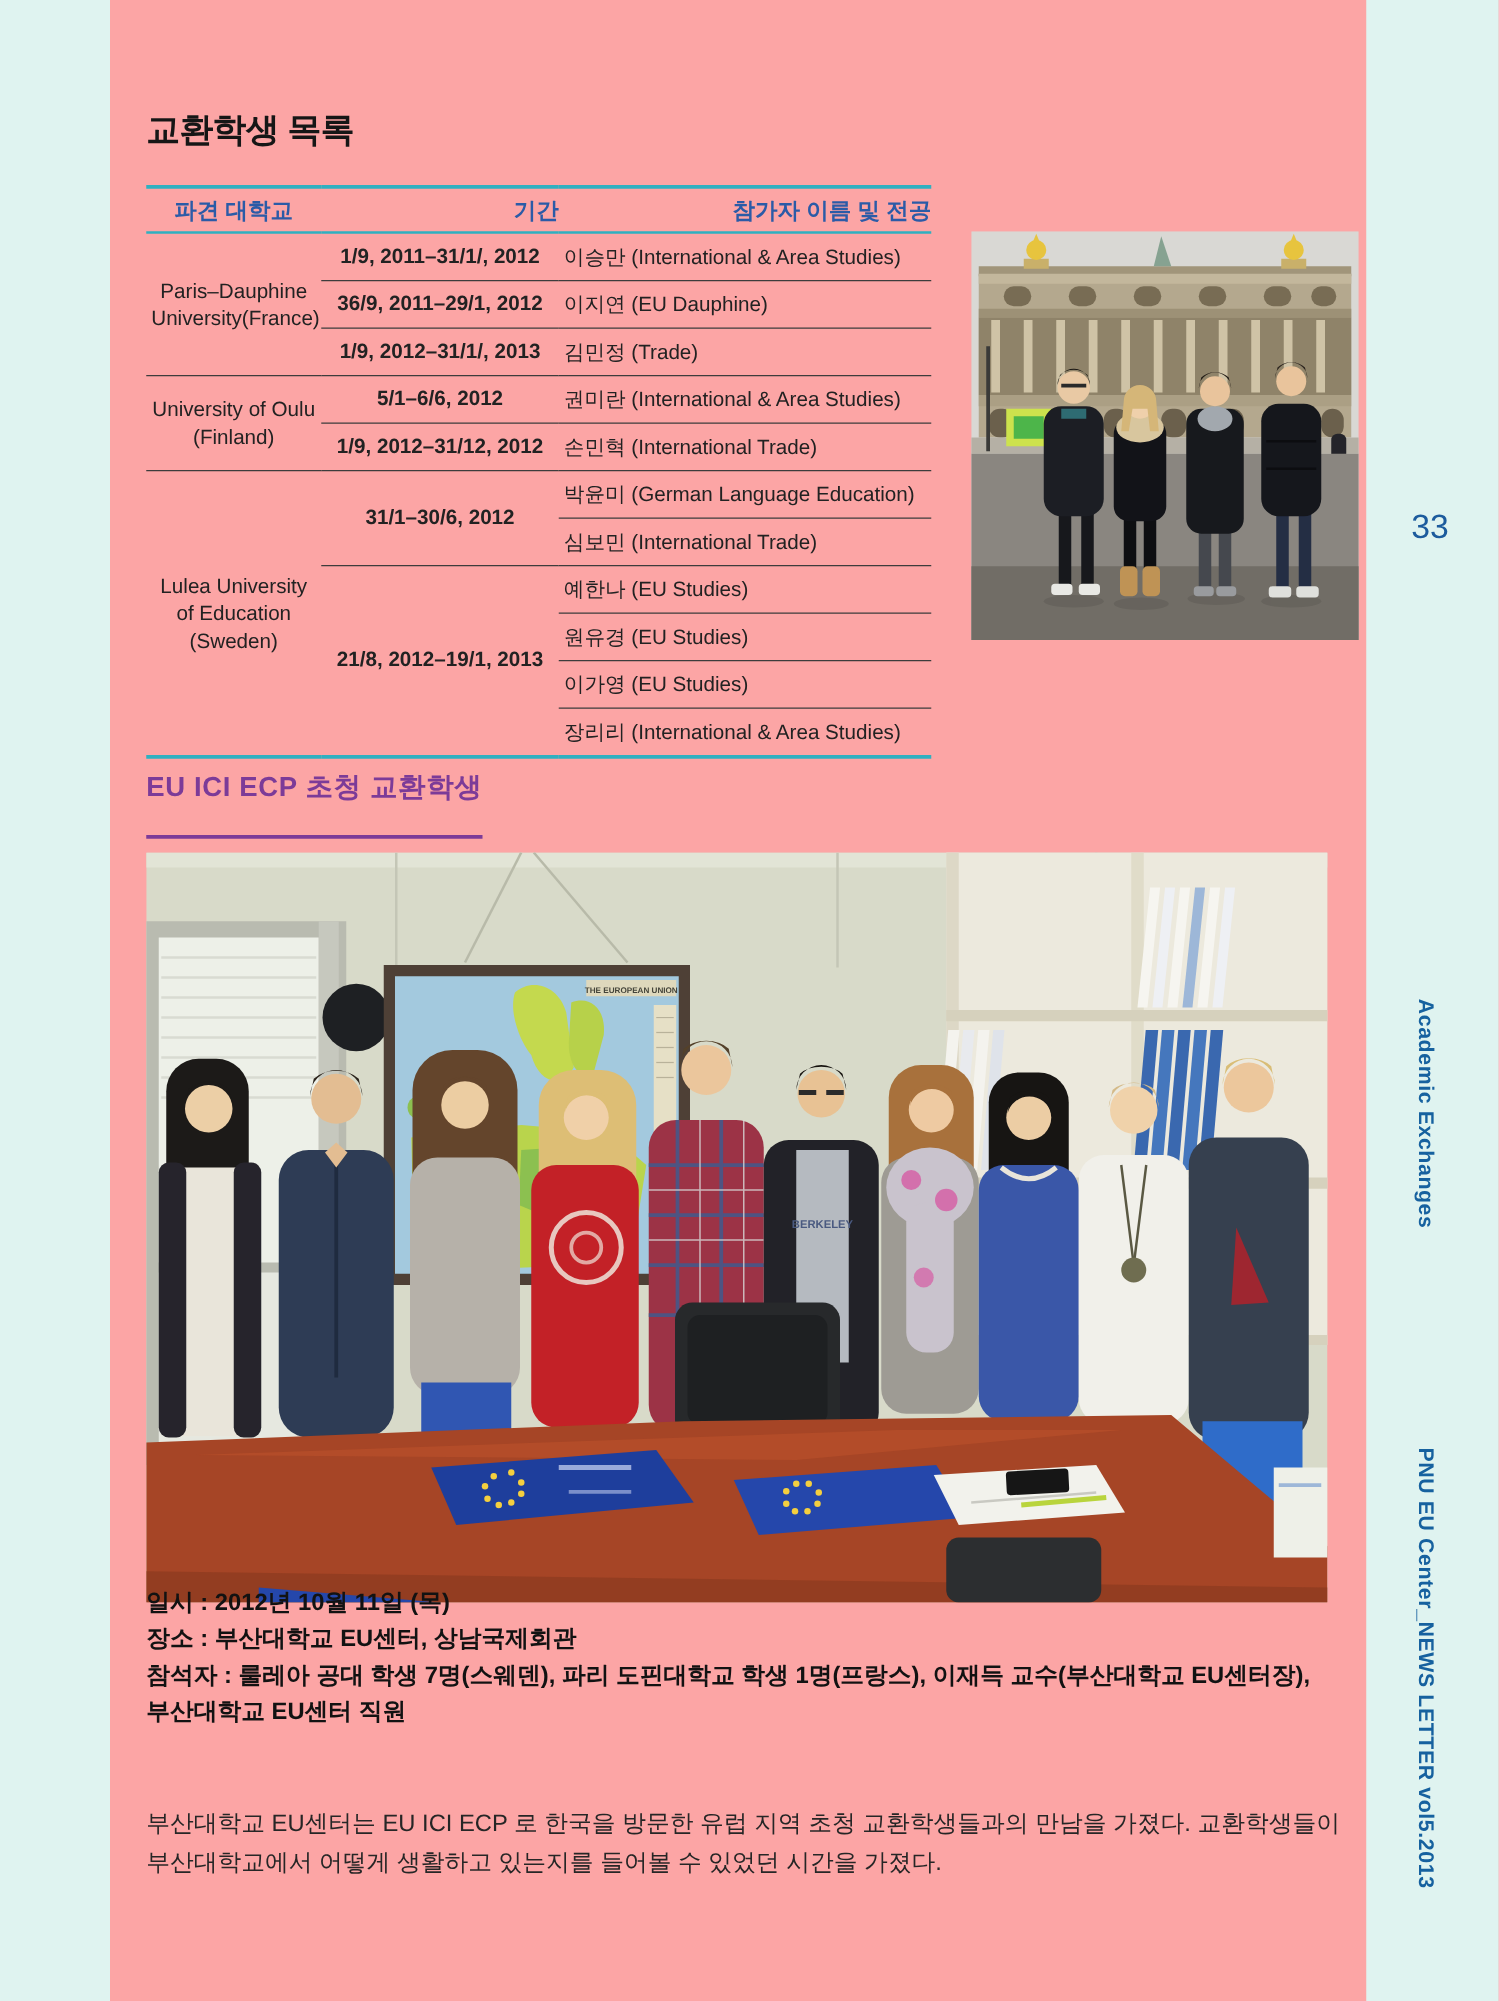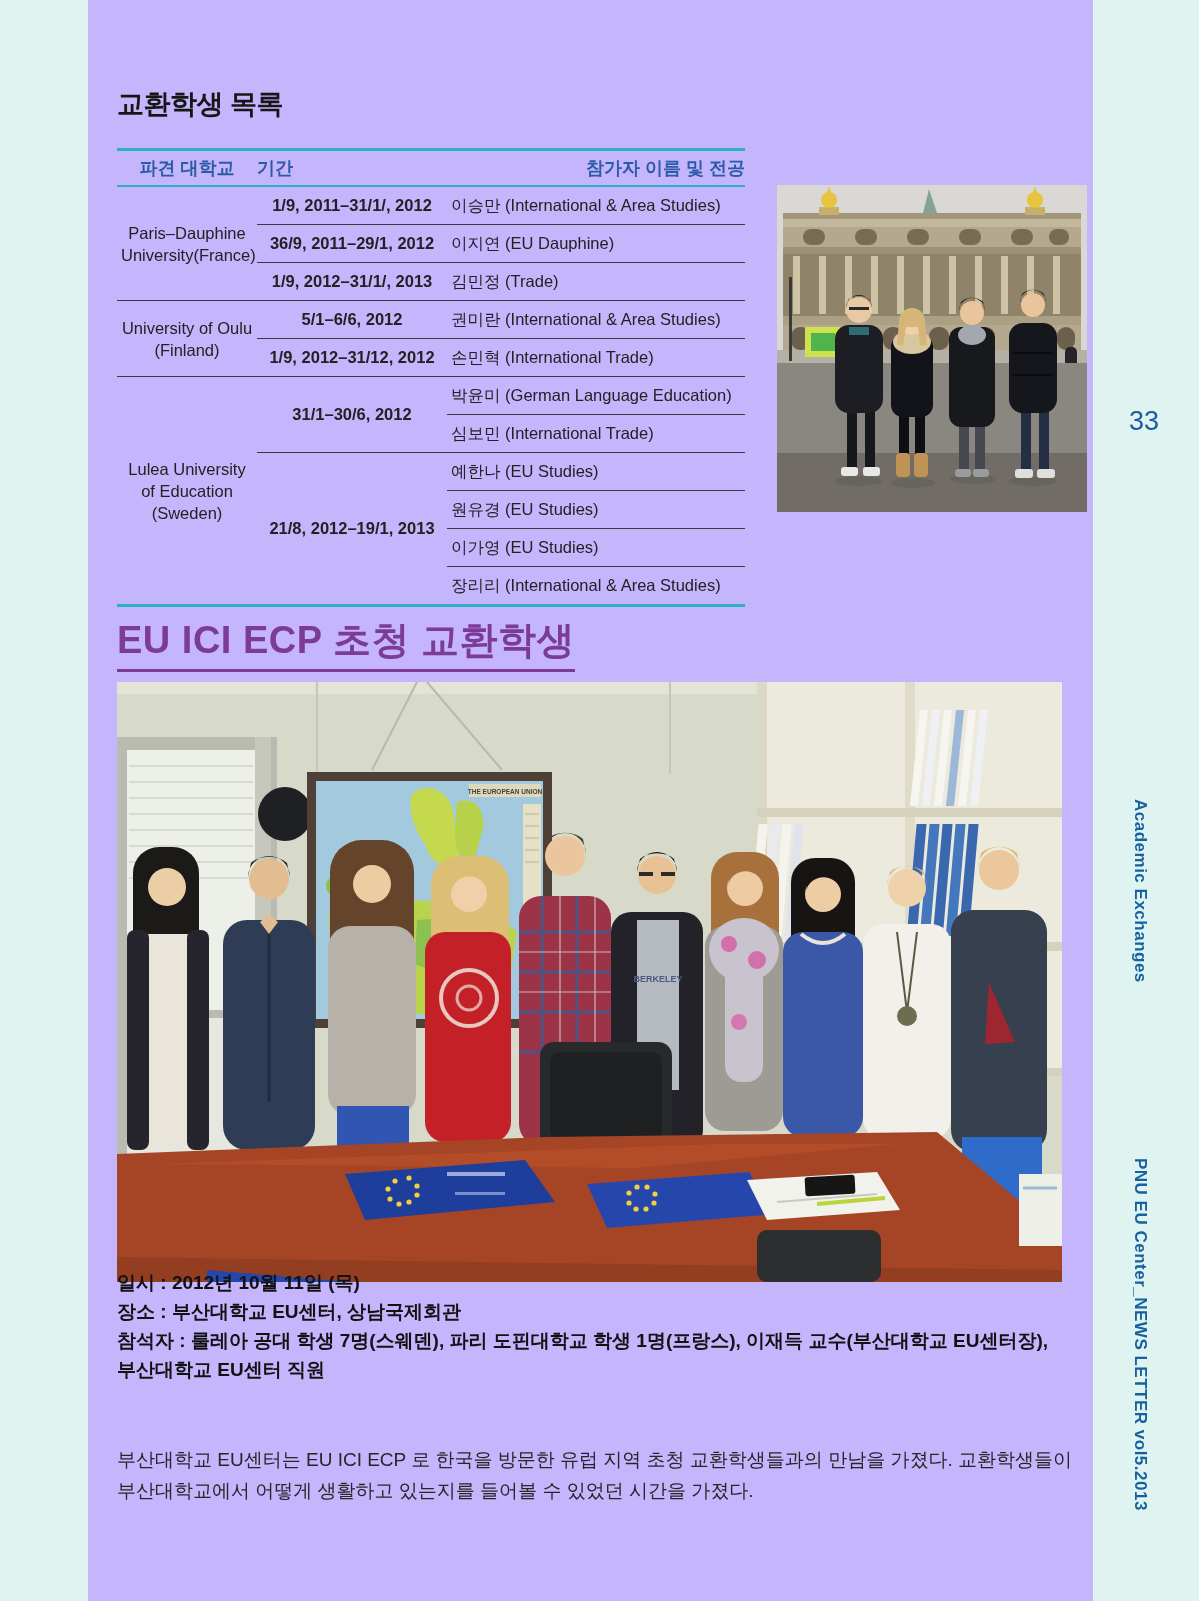--- a/index.html
+++ b/index.html
@@ -3,57 +3,57 @@
 <meta charset="utf-8">
 <style>
   html,body{margin:0;padding:0;}
   body{
     font-family:"Liberation Sans","DejaVu Sans",sans-serif;
     background:#cbecee;
   }
   .page{
     position:relative;
     width:1199px;height:1601px;
-    background:#c4b5fd;
+    background:#fca5a5;
     overflow:hidden;
   }
   .strip{position:absolute;top:0;height:100%;background:#dff3f0;}
   .strip-left{left:0;width:88px;}
   .strip-right{left:1093px;width:106px;}
 
   
   .doc-title{
     position:absolute;left:117px;top:86px;
     font-size:27px;font-weight:bold;color:#161616;letter-spacing:-0.5px;
   }
   .section-title{
     position:absolute;left:117px;top:615px;
-    font-size:38px;font-weight:bold;color:#7c3b98;
+    font-size:22px;font-weight:bold;color:#7c3b98;
     letter-spacing:0.5px;
     border-bottom:3px solid #7c3b98;
-    padding-bottom:3px;
+    padding-bottom:23px;
     display:inline-block;
   }
 
   
   .table-wrap{
     position:absolute;left:117px;top:148px;width:618px;
   }
   table.ex{
     border-collapse:collapse;width:618px;table-layout:fixed;
     border-top:3px solid #2fb0c0;
     border-bottom:3px solid #2fb0c0;
   }
   table.ex th{
     color:#2b5ba7;font-size:18px;font-weight:bold;
     height:34px;border-bottom:2px solid #2fb0c0;
     padding:0;
   }
   table.ex th.c1{width:140px;text-align:center;}
-  table.ex th.c2{width:190px;text-align:left;}
+  table.ex th.c2{width:190px;text-align:right;}
   table.ex th.c3{width:288px;text-align:right;padding-left:10px;}
   table.ex td{
     border-top:1px solid #3c3c3c;
     height:33px;padding:2px 4px;
     font-size:16.5px;color:#222;
     vertical-align:middle;
   }
   tr.first-row td{border-top:none;}
   td.uni{text-align:center;color:#333;line-height:22px;}
   td.period{text-align:center;font-weight:bold;color:#0e0e0e;white-space:nowrap;}

